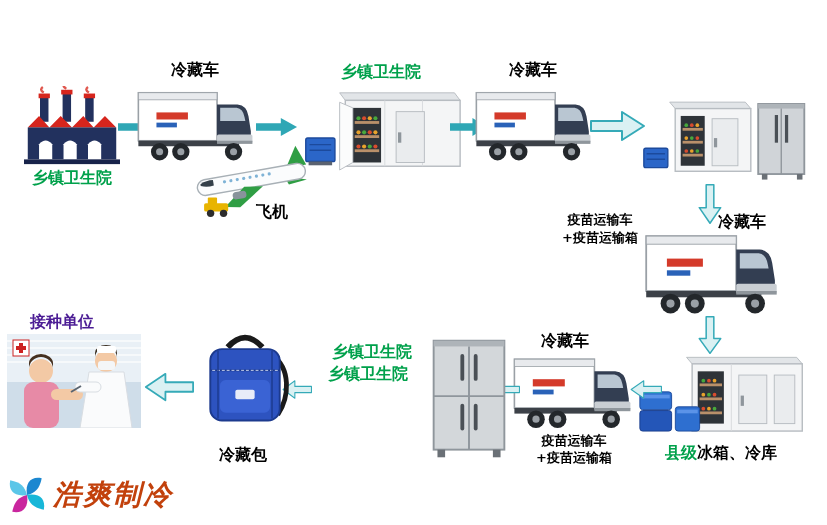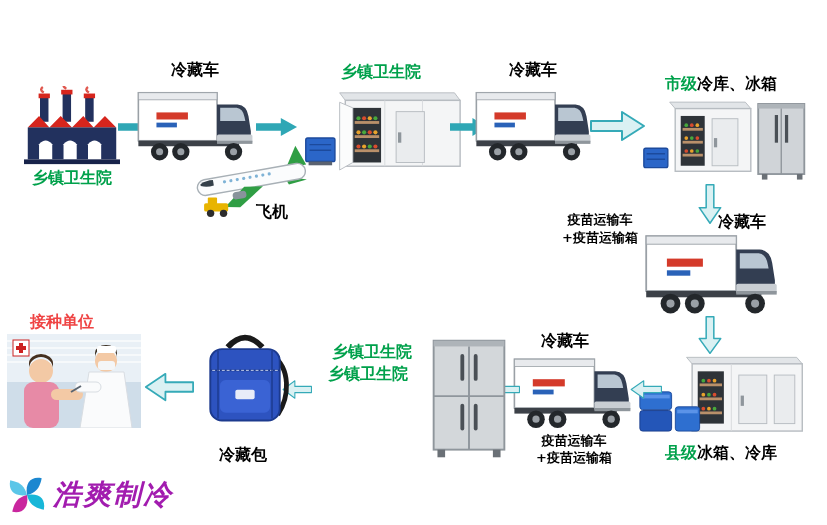--- a/index.html
+++ b/index.html
@@ -2,23 +2,23 @@
 <html><head>
 <meta charset="utf-8">
 <style>
   html,body{margin:0;padding:0}
   body{background:#fff;font-family:"DejaVu Sans","Liberation Sans",sans-serif}
   #canvas{position:relative;width:827px;height:525px;background:#ffffff;overflow:hidden}
   .abs{position:absolute}
   .lbl{position:absolute;font-weight:bold;font-size:16px;line-height:1.2;color:#000;text-align:center;white-space:nowrap}
   .sm{font-size:13px}
   .green{color:#00a14b}
-  .magenta{color:#ef4444}
+  .magenta{color:#4c1d95}
   .logo-wrap{position:absolute;left:6px;top:474px;display:flex;align-items:center;gap:5px}
-  .logo-text{color:#a21caf;font-size:28px;font-weight:bold;font-style:italic;letter-spacing:2px}
+  .logo-text{color:#c2410c;font-size:28px;font-weight:bold;font-style:italic;letter-spacing:2px}
   svg{display:block}
 </style>
 </head>
 <body>
 
 <div id="canvas">
 
   <svg width="0" height="0" style="position:absolute" aria-hidden="true">
     <defs>
       <polygon id="poly-solid-right" points="0,7 26,7 26,1 43,11 26,21 26,15 0,15" fill="#2fa7b5"></polygon>
@@ -259,21 +259,20 @@
 
   <div class="lbl" style="left:493px;top:60px;width:80px">冷藏车</div>
   <svg class="abs" style="left:474px;top:82px;width:118px;height:86px" viewBox="0 0 150 100">
       <use href="#sym-truck"></use>
     </svg>
 
   <svg class="abs" style="left:590px;top:109px;width:56px;height:34px" viewBox="0 0 56 34" preserveAspectRatio="none">
       <use href="#poly-hollow-right"></use>
     </svg>
 
-  <div class="lbl" style="left:646px;top:74px;width:150px"><span class="green">市级</span><span>冷库、冰箱</span></div>
   <svg class="abs" style="left:642px;top:96px;width:166px;height:86px" viewBox="0 0 180 92">
       <use href="#sym-municipal"></use>
     </svg>
 
   <svg class="abs" style="left:190px;top:142px;width:132px;height:76px" viewBox="0 0 140 82">
       <use href="#sym-plane"></use>
     </svg>
   <div class="lbl" style="left:248px;top:202px;width:48px">飞机</div>
 
   <svg class="abs" style="left:697px;top:184px;width:26px;height:40px" viewBox="0 0 34 54" preserveAspectRatio="none">

